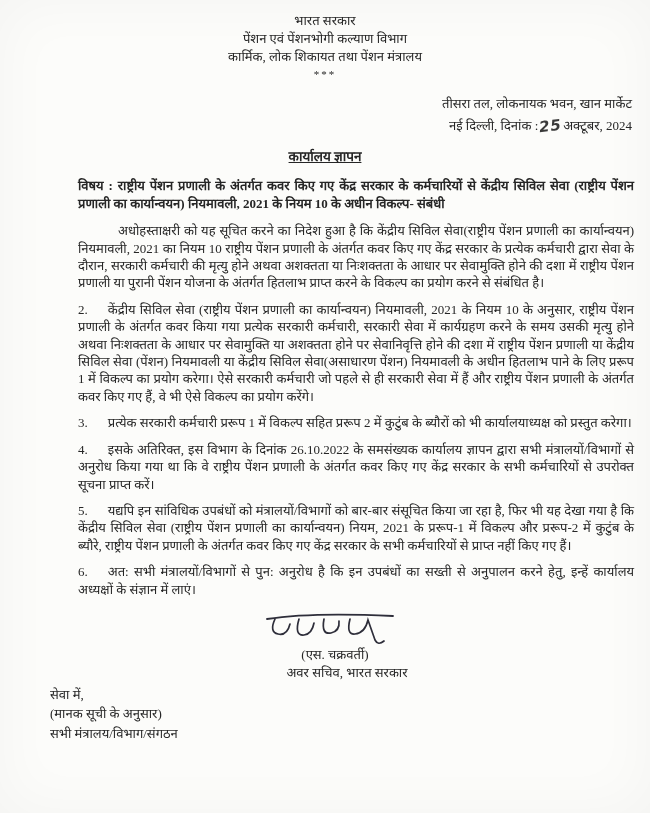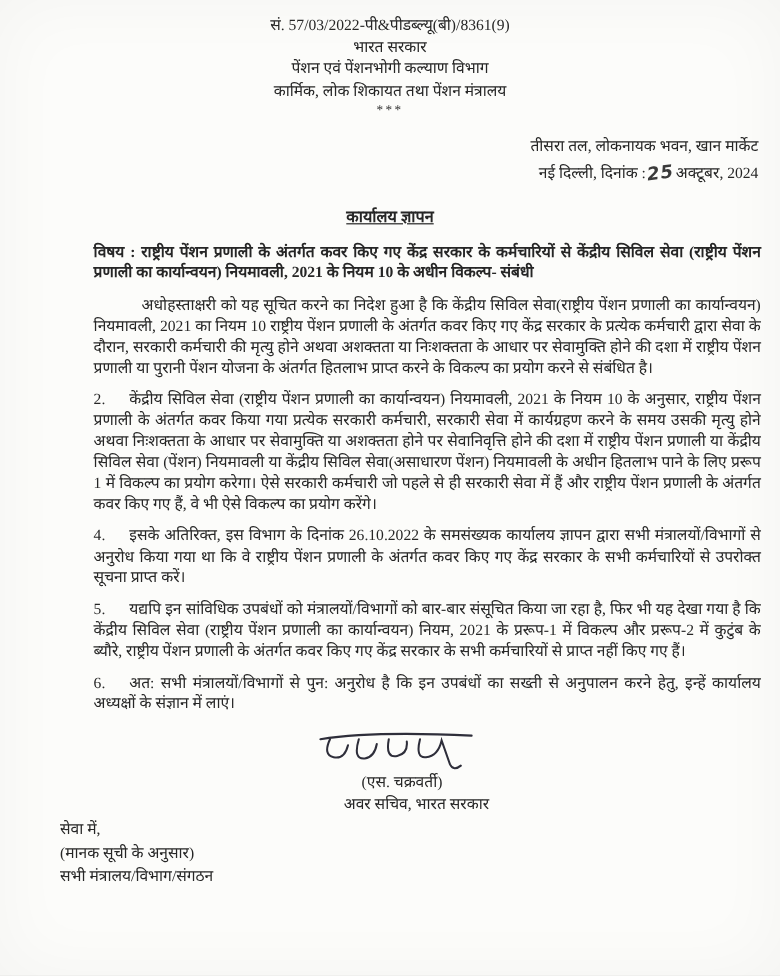--- a/index.html
+++ b/index.html
@@ -38,21 +38,21 @@
     font-size: 15px;
     letter-spacing: 1px;
     transform: rotate(-7deg) translateY(1px);
     color: #3a3a3a;
     margin: 0 1px;
   }
   .title {
     text-align: center;
     font-weight: bold;
     text-decoration: underline;
-    margin: 16px 0 10px 0;
+    margin: 11px 0 10px 0;
     font-size: 13.5px;
   }
   .content { padding-left: 64px; padding-right: 2px; }
   .subject {
     font-weight: bold;
     text-align: justify;
     margin: 11px 0 10px 0;
   }
   .para {
     text-align: justify;
@@ -80,21 +80,20 @@
     margin-top: 2px;
     margin-left: 36px;
   }
 </style>
 </head>
 <body>
 
 <div class="page">
 
   <header class="doc-head">
-    <div>सं. 57/03/2022-पी&amp;पीडब्ल्यू(बी)/8361(9)</div>
     <div>भारत सरकार</div>
     <div>पेंशन एवं पेंशनभोगी कल्याण विभाग</div>
     <div>कार्मिक, लोक शिकायत तथा पेंशन मंत्रालय</div>
     <div class="head-stars">***</div>
   </header>
 
   <div class="addr">
     <div>तीसरा तल, लोकनायक भवन, खान मार्केट</div>
     <div>
       <span>नई दिल्ली,  दिनांक :</span><span class="handwritten-date">25</span><span>अक्टूबर, 2024</span>
@@ -104,20 +103,21 @@
   <div class="title">कार्यालय ज्ञापन</div>
 
   <div class="content">
 
     <p class="subject">विषय : राष्ट्रीय पेंशन प्रणाली के अंतर्गत कवर किए गए केंद्र सरकार के कर्मचारियों से केंद्रीय सिविल सेवा (राष्ट्रीय पेंशन प्रणाली का कार्यान्वयन) नियमावली, 2021 के नियम 10 के अधीन विकल्प- संबंधी</p>
 
     <p class="para first-indent"><span>अधोहस्ताक्षरी को यह सूचित करने का निदेश हुआ है कि केंद्रीय सिविल सेवा(राष्ट्रीय पेंशन प्रणाली का कार्यान्वयन) नियमावली, 2021 का नियम 10 राष्ट्रीय पेंशन प्रणाली के अंतर्गत कवर किए गए केंद्र सरकार के प्रत्येक कर्मचारी द्वारा सेवा के दौरान, सरकारी कर्मचारी की मृत्यु होने अथवा अशक्तता या निःशक्तता के आधार पर सेवामुक्ति होने की दशा में राष्ट्रीय पेंशन प्रणाली या पुरानी पेंशन योजना के अंतर्गत हितलाभ प्राप्त करने के विकल्प का प्रयोग करने से संबंधित है।</span></p>
 
     <p class="para"><span class="pnum">2.</span><span>केंद्रीय सिविल सेवा (राष्ट्रीय पेंशन प्रणाली का कार्यान्वयन) नियमावली, 2021 के नियम 10 के अनुसार, राष्ट्रीय पेंशन प्रणाली के अंतर्गत कवर किया गया प्रत्येक सरकारी कर्मचारी, सरकारी सेवा में कार्यग्रहण करने के समय उसकी मृत्यु होने अथवा निःशक्तता के आधार पर सेवामुक्ति या अशक्तता होने पर सेवानिवृत्ति होने की दशा में राष्ट्रीय पेंशन प्रणाली या केंद्रीय सिविल सेवा (पेंशन) नियमावली या केंद्रीय सिविल सेवा(असाधारण पेंशन) नियमावली के अधीन हितलाभ पाने के लिए प्ररूप 1 में विकल्प का प्रयोग करेगा। ऐसे सरकारी कर्मचारी जो पहले से ही सरकारी सेवा में हैं और राष्ट्रीय पेंशन प्रणाली के अंतर्गत कवर किए गए हैं, वे भी ऐसे विकल्प का प्रयोग करेंगे।</span></p>
 
+    <p class="para"><span class="pnum">3.</span><span>प्रत्येक सरकारी कर्मचारी प्ररूप 1 में विकल्प सहित प्ररूप 2 में कुटुंब के ब्यौरों को भी कार्यालयाध्यक्ष को प्रस्तुत करेगा।</span></p>
 
     <p class="para"><span class="pnum">4.</span><span>इसके अतिरिक्त, इस विभाग के दिनांक 26.10.2022 के समसंख्यक कार्यालय ज्ञापन द्वारा सभी मंत्रालयों/विभागों से अनुरोध किया गया था कि वे राष्ट्रीय पेंशन प्रणाली के अंतर्गत कवर किए गए केंद्र सरकार के सभी कर्मचारियों से उपरोक्त सूचना प्राप्त करें।</span></p>
 
     <p class="para"><span class="pnum">5.</span><span>यद्यपि इन सांविधिक उपबंधों को मंत्रालयों/विभागों को बार-बार संसूचित किया जा रहा है, फिर भी यह देखा गया है कि केंद्रीय सिविल सेवा (राष्ट्रीय पेंशन प्रणाली का कार्यान्वयन) नियम, 2021 के प्ररूप-1 में विकल्प और प्ररूप-2 में कुटुंब के ब्यौरे, राष्ट्रीय पेंशन प्रणाली के अंतर्गत कवर किए गए केंद्र सरकार के सभी कर्मचारियों से प्राप्त नहीं किए गए हैं।</span></p>
 
     <p class="para"><span class="pnum">6.</span><span>अत: सभी मंत्रालयों/विभागों से पुन: अनुरोध है कि इन उपबंधों का सख्ती से अनुपालन करने हेतु, इन्हें कार्यालय अध्यक्षों के संज्ञान में लाएं।</span></p>
 
     <div class="sign-block">
       <svg class="signature-svg" viewBox="0 0 150 40" xmlns="http://www.w3.org/2000/svg">
         <path d="M6 12 Q 50 5 132 9" fill="none" stroke="#2e2e3a" stroke-width="1.8" stroke-linecap="round"></path>

